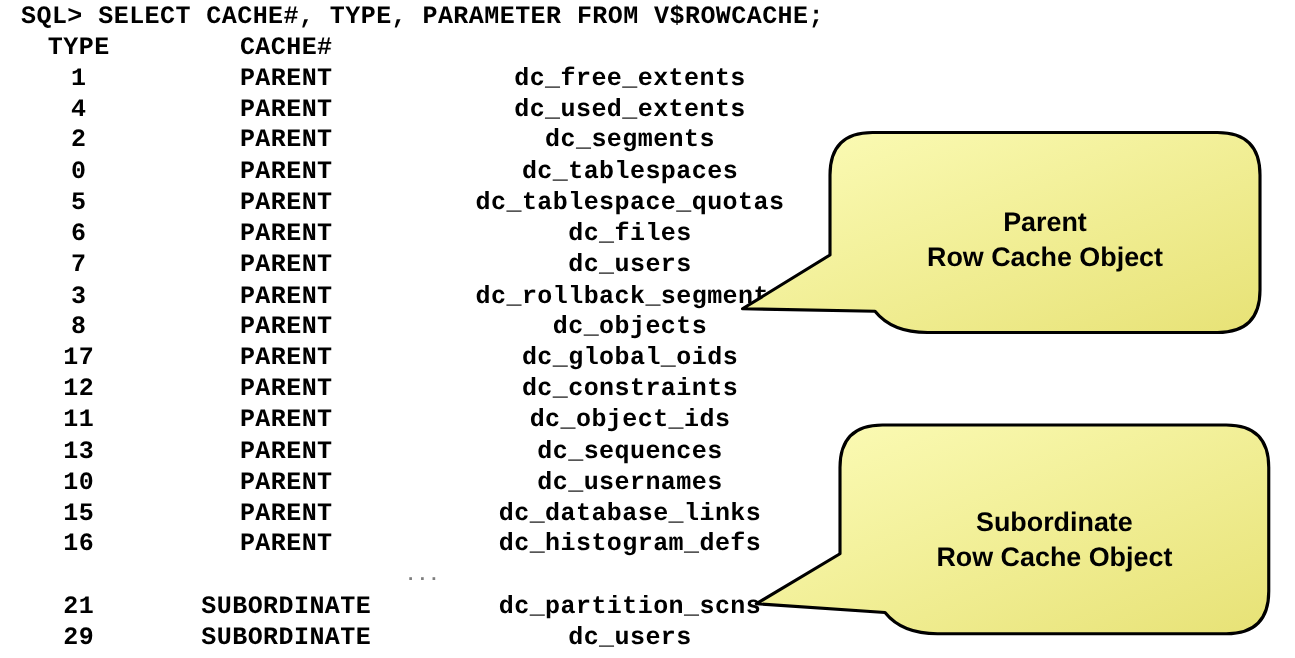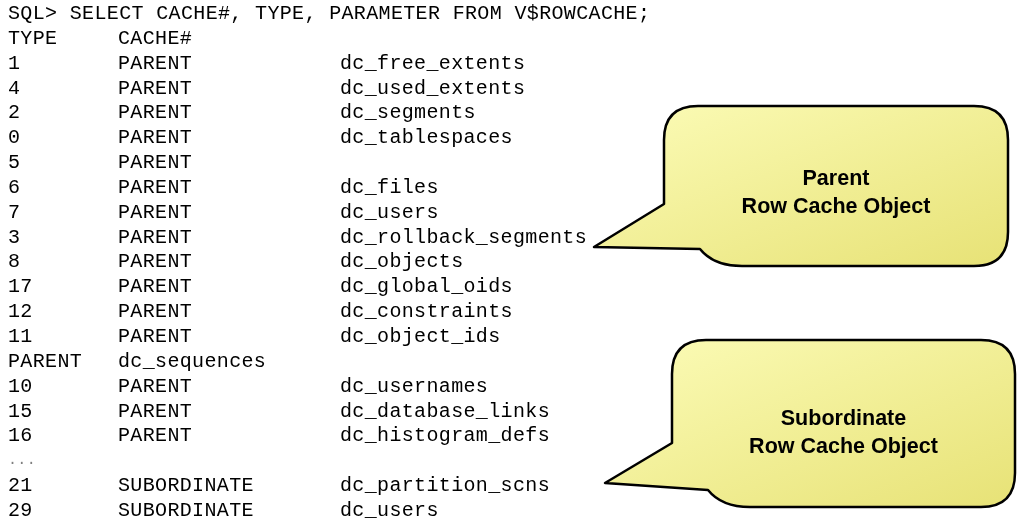--- a/index.html
+++ b/index.html
@@ -8,26 +8,27 @@
     width:1036px; height:526px;
     background:#ffffff;
     overflow:hidden;
     font-family:"Liberation Sans", sans-serif;
   }
 
   
   .terminal {
     position:absolute; left:8px; top:2px; width:660px;
     font-family:"Liberation Mono", "DejaVu Sans Mono", monospace;
-    font-weight:normal;
+    font-weight:bold;
     font-size:20px;
     letter-spacing:0.35px;
     line-height:24.85px;
     color:#000000;
     white-space:nowrap;
+    text-align:center;
   }
   .trow {
     display:grid;
     grid-template-columns:110px 222px 1fr;
     height:24.85px;
   }
   .tline { height:24.85px; }
   .ellipsis-line {
     color:#7f7f7f;
     font-size:15px;
@@ -74,20 +75,21 @@
           <span>dc_segments</span>
         </div>
         <div class="trow">
           <span>0</span>
           <span>PARENT</span>
           <span>dc_tablespaces</span>
         </div>
         <div class="trow">
           <span>5</span>
           <span>PARENT</span>
+          <span>dc_tablespace_quotas</span>
         </div>
         <div class="trow">
           <span>6</span>
           <span>PARENT</span>
           <span>dc_files</span>
         </div>
         <div class="trow">
           <span>7</span>
           <span>PARENT</span>
           <span>dc_users</span>
@@ -111,20 +113,21 @@
           <span>12</span>
           <span>PARENT</span>
           <span>dc_constraints</span>
         </div>
         <div class="trow">
           <span>11</span>
           <span>PARENT</span>
           <span>dc_object_ids</span>
         </div>
         <div class="trow">
+          <span>13</span>
           <span>PARENT</span>
           <span>dc_sequences</span>
         </div>
         <div class="trow">
           <span>10</span>
           <span>PARENT</span>
           <span>dc_usernames</span>
         </div>
         <div class="trow">
           <span>15</span>

